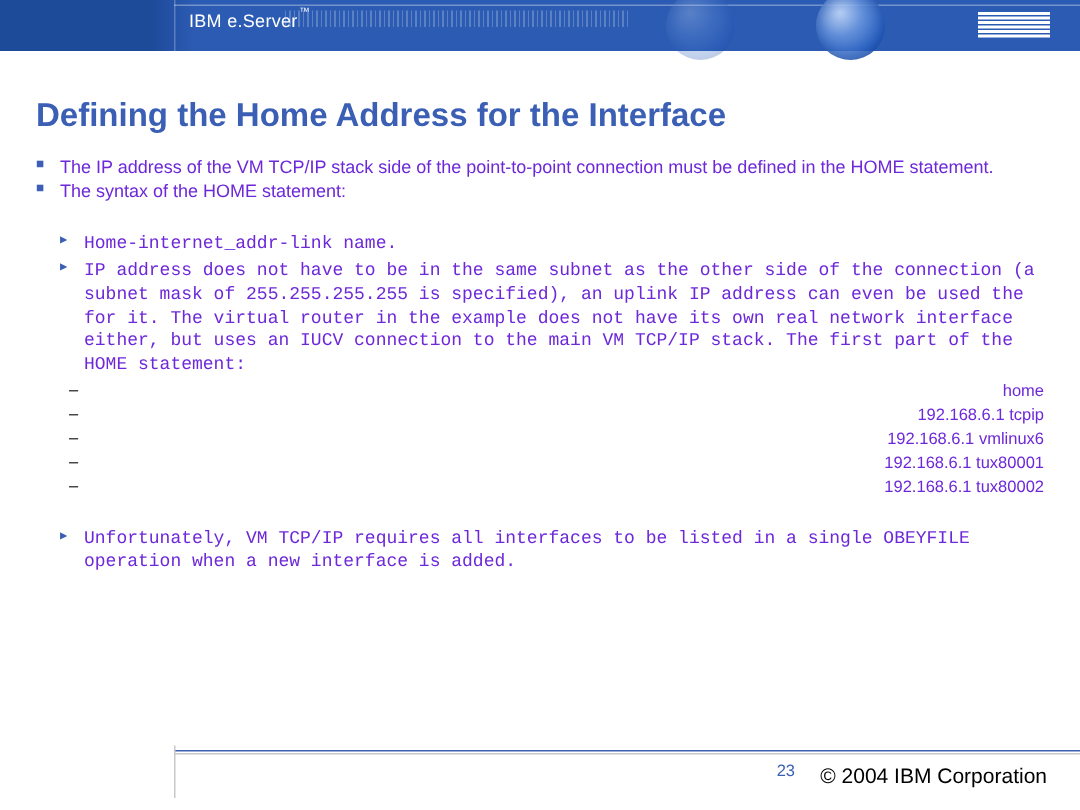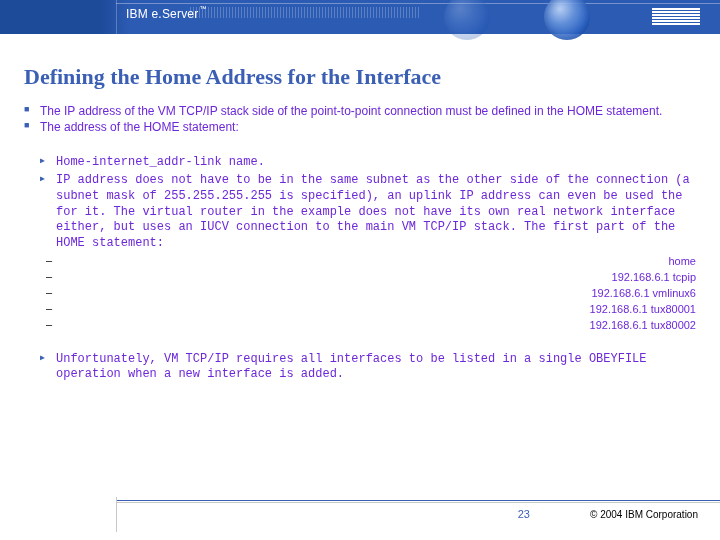--- a/index.html
+++ b/index.html
@@ -34,21 +34,21 @@
   .logo {
     position: absolute; right: 20px; top: 8px; width: 48px; height: 18px;
   }
   .logo .bar { position: absolute; left: 0; right: 0; height: 2px; background: #fff; }
   .logo .bar.b1 { top: 0; } .logo .bar.b2 { top: 3px; } .logo .bar.b3 { top: 6px; }
   .logo .bar.b4 { top: 9px; } .logo .bar.b5 { top: 12px; } .logo .bar.b6 { top: 15px; }
 
   
   .title {
     position: absolute; left: 24px; top: 64px; right: 24px;
-    color: #3b5fb4; font-size: 22px; font-weight: 700; font-family: Liberation Serif, serif;
+    color: #3b5fb4; font-size: 22px; font-weight: 700;
   }
 
   
   .content { position: absolute; left: 24px; right: 24px; top: 104px; color: #6d28d9; }
   ul.sq { list-style: none; padding-left: 0; }
   ul.sq > li { position: relative; padding-left: 16px; font-size: 12px; line-height: 1.28; margin-bottom: 1px; }
   ul.sq > li::before { content: "■"; color: #3b5fb4; position: absolute; left: 0; top: 0; font-size: 9px; }
 
   ul.tri { list-style: none; padding-left: 0; margin-top: 19px; font-family: Liberation Mono, monospace; }
   ul.tri > li { position: relative; padding-left: 16px; font-size: 12px; line-height: 1.3; margin: 3px 0 3px 16px; }
@@ -57,21 +57,21 @@
   ul.dash { list-style: none; padding-left: 0; margin-top: 2px; }
   ul.dash > li { position: relative; padding-left: 14px; font-size: 11px; line-height: 1.35; margin: 1px 0 1px 22px; text-align: right; }
   ul.dash > li::before { content: "–"; position: absolute; left: 0; top: -1px; color: #000; }
 
   
   .footer { position: absolute; left: 0; right: 0; bottom: 14px; height: 26px; }
   .footer-rule-blue { position: absolute; left: 116px; right: 0; top: 0; height: 1px; background: #3b5fb4; }
   .footer-rule-grey { position: absolute; left: 116px; right: 0; top: 2px; height: 1px; background: #c8c8c8; }
   .footer-sep { position: absolute; left: 116px; top: -3px; bottom: -6px; width: 1px; background: #c8c8c8; }
   .pagenum { position: absolute; right: 190px; top: 8px; color: #3b5fb4; font-size: 11px; margin-left: 17px; }
-  .copyright { position: absolute; right: 22px; top: 9px; color: #000; font-size: 10px; }
+  .copyright { position: absolute; right: 22px; top: 9px; color: #000; font-size: 14px; }
 </style>
 </head>
 <body>
 
 <div class="slide">
 
   <div class="header">
     <div class="header-rule-top"></div>
     <div class="header-sep"></div>
     <div class="header-brand">
@@ -88,21 +88,21 @@
         <div class="bar b5"></div>
         <div class="bar b6"></div>
     </div>
   </div>
 
   <div class="title">Defining the Home Address for the Interface</div>
 
   <div class="content">
     <ul class="sq">
       <li>The IP address of the VM TCP/IP stack side of the point-to-point connection must be defined in the HOME statement.</li>
-      <li>The address of the HOME statement:</li>
+      <li>The syntax of the HOME statement:</li>
     </ul>
     <ul class="tri">
       <li>Home-internet_addr-link name.</li>
       <li>IP address does not have to be in the same subnet as the other side of the connection (a subnet mask of 255.255.255.255 is specified), an uplink IP address can even be used the for it. The virtual router in the example does not have its own real network interface either, but uses an IUCV connection to the main VM TCP/IP stack. The first part of the HOME statement:</li>
     </ul>
     <ul class="dash">
       <li>home</li>
       <li>192.168.6.1 tcpip</li>
       <li>192.168.6.1 vmlinux6</li>
       <li>192.168.6.1 tux80001</li>

